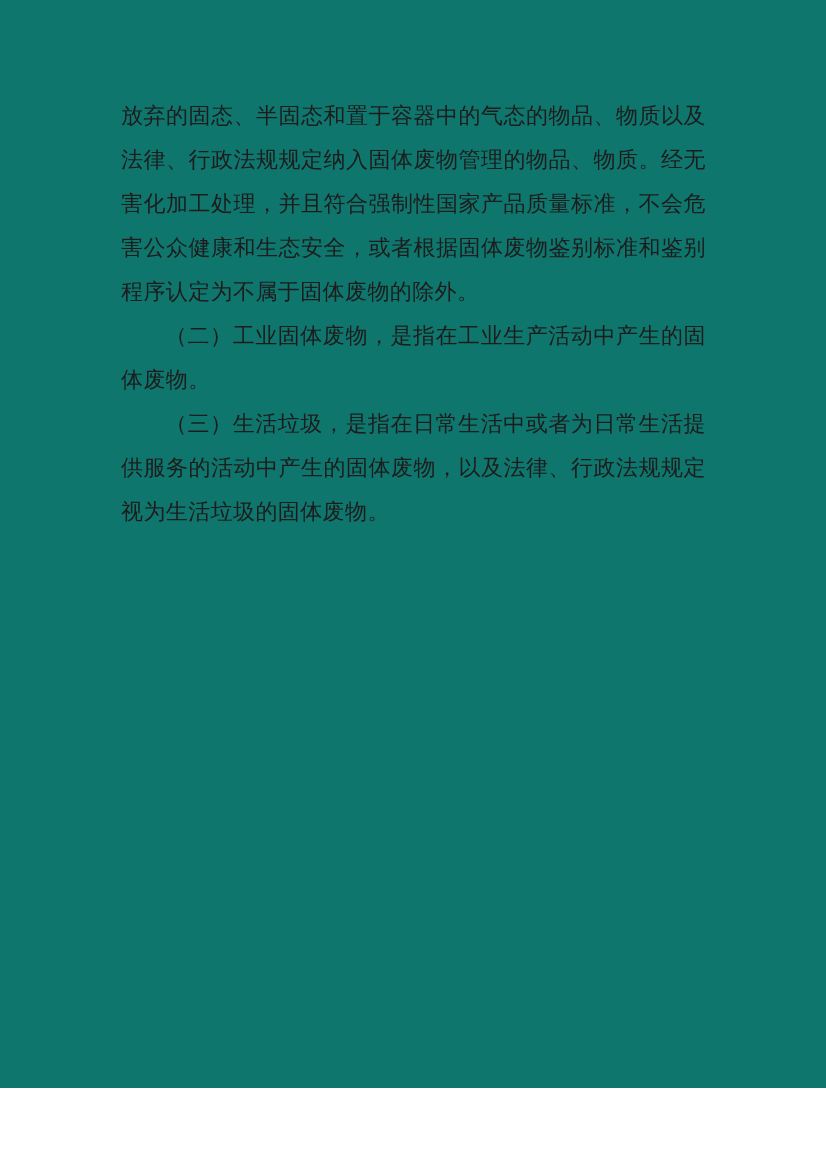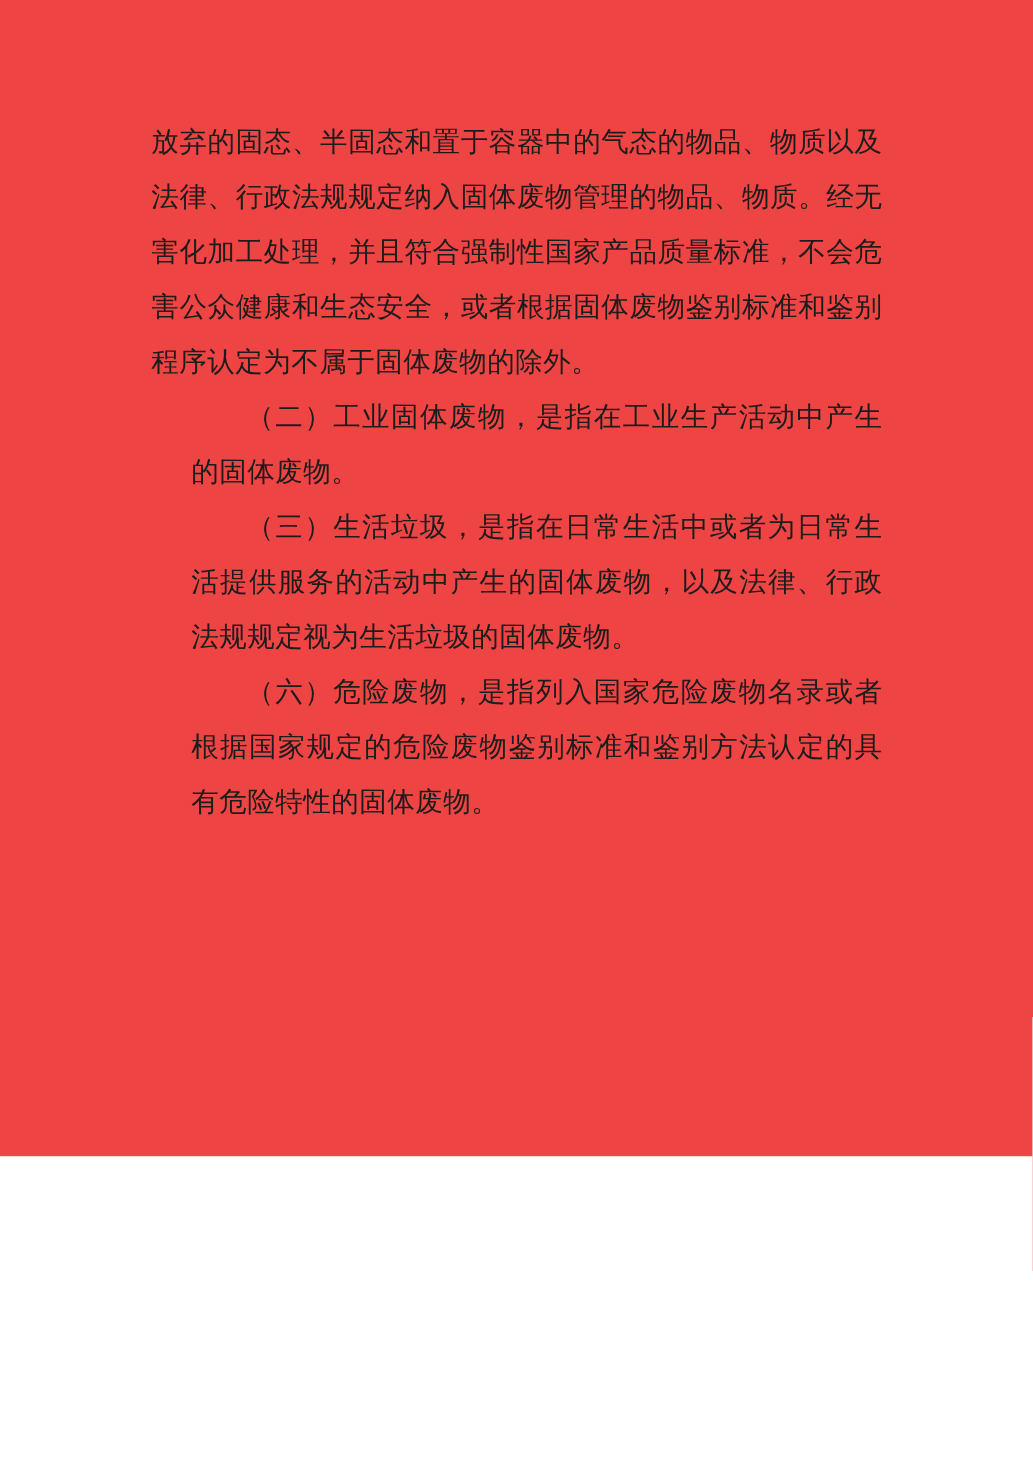--- a/index.html
+++ b/index.html
@@ -5,48 +5,46 @@
   * { margin: 0; padding: 0; box-sizing: border-box; }
   html, body {
     width: 826px;
     height: 1169px;
     background: #ffffff;
     overflow: hidden;
   }
   .page {
     position: relative;
     width: 826px;
-    height: 925px;
-    background: #ef4444;
-    font-family: Liberation Mono, monospace;
+    height: 1088px;
+    background: #0f766e;
+    font-family: Liberation Sans, sans-serif;
   }
   .doc-body {
     position: absolute;
     left: 121px;
     top: 94px;
     width: 585px;
     color: #1c1c1c;
     font-size: 22px;
     line-height: 44px;
     letter-spacing: 0.4px;
   }
   .para {
     text-align: justify;
     text-align-last: left;
     text-justify: inter-ideograph;
     word-break: break-all;
   }
   .para.indent {
     text-indent: 2em;
-    margin-left: 32px;
   }
 </style>
 </head>
 <body>
 
 <div class="page">
   <div class="doc-body">
       <p class="para">放弃的固态、半固态和置于容器中的气态的物品、物质以及法律、行政法规规定纳入固体废物管理的物品、物质。经无害化加工处理，并且符合强制性国家产品质量标准，不会危害公众健康和生态安全，或者根据固体废物鉴别标准和鉴别程序认定为不属于固体废物的除外。</p>
       <p class="para indent">（二）工业固体废物，是指在工业生产活动中产生的固体废物。</p>
       <p class="para indent">（三）生活垃圾，是指在日常生活中或者为日常生活提供服务的活动中产生的固体废物，以及法律、行政法规规定视为生活垃圾的固体废物。</p>
-      <p class="para indent">（六）危险废物，是指列入国家危险废物名录或者根据国家规定的危险废物鉴别标准和鉴别方法认定的具有危险特性的固体废物。</p>
     </div>
 </div>
 
 </body></html>

